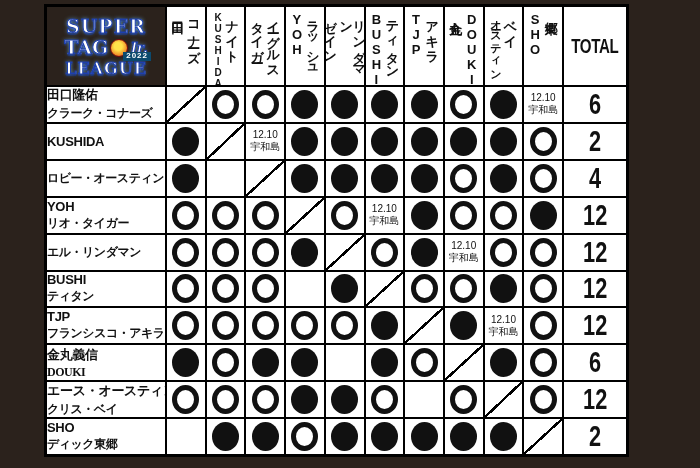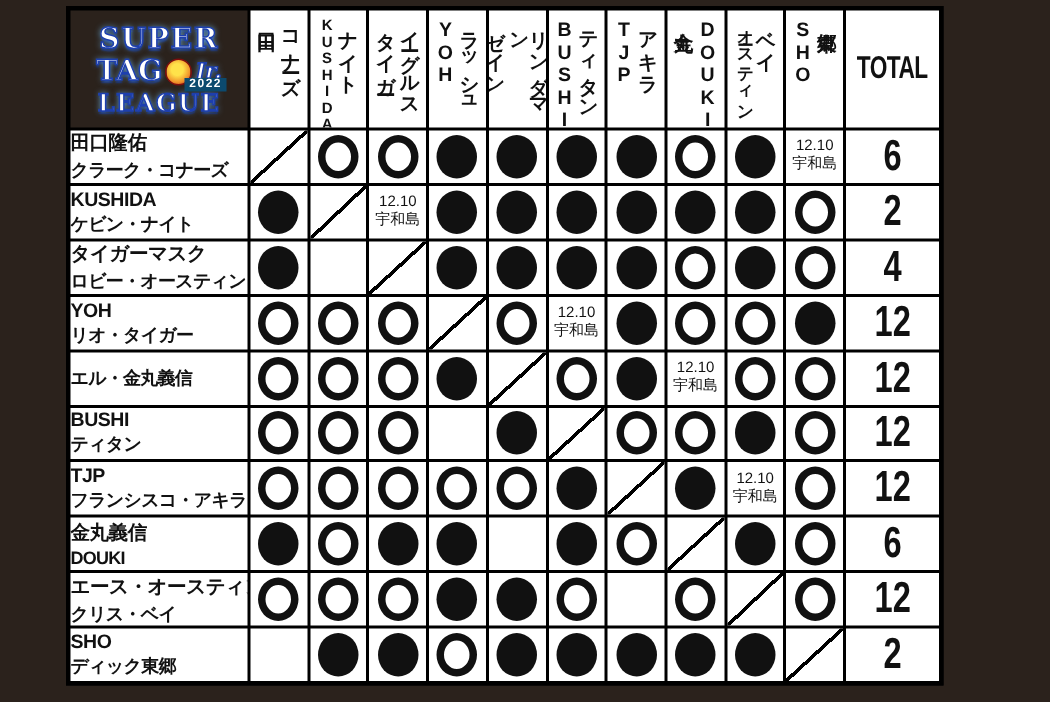--- a/index.html
+++ b/index.html
@@ -33,21 +33,21 @@
        text-shadow:0 0 4px #6fb6e8,0 2px 1px #14266b;}
   
   .head-cell{align-items:flex-start;justify-content:center;gap:3px;padding-top:5px;}
   .vcol{writing-mode:vertical-rl;text-orientation:mixed;font-weight:bold;color:#111;
         line-height:1;letter-spacing:0;}
   .vcol.ascii{text-orientation:upright;}
   
   .name-cell{flex-direction:column;align-items:flex-start;justify-content:center;
              padding-left:0;gap:1px;}
   .n1{font-weight:bold;font-size:13px;color:#111;letter-spacing:-0.3px;white-space:nowrap;}
-  .n2{font-weight:bold;font-size:12px;color:#111;letter-spacing:-0.5px;white-space:nowrap;}
+  .n2{font-weight:bold;font-size:12px;color:#111;letter-spacing:-0.5px;white-space:nowrap;font-family:Liberation Serif, serif;}
   
   .win{width:17px;height:19px;border:5px solid #111;border-radius:50%;background:#fff;}
   .loss{width:27px;height:29px;background:#111;border-radius:50%;}
   .date{flex-direction:column;font-size:10px;line-height:1.2;color:#111;
         text-align:center;font-weight:500;}
   .diag{background-image:linear-gradient(to bottom right,
           transparent calc(50% - 1.2px),#000 calc(50% - 1.2px),
           #000 calc(50% + 1.2px),transparent calc(50% + 1.2px));
         background-color:#fff;}
   
@@ -147,21 +147,20 @@
       </div>
       <div class="cell date">
         <span>12.10</span>
         <span>宇和島</span>
       </div>
       <div class="cell">
         <span class="total-val">6</span>
       </div>
       <div class="cell name-cell">
         <span class="n1">KUSHIDA</span>
-        <span class="n2">ケビン・ナイト</span>
       </div>
       <div class="cell">
         <span class="loss"></span>
       </div>
       <div class="cell diag"></div>
       <div class="cell date">
         <span>12.10</span>
         <span>宇和島</span>
       </div>
       <div class="cell">
@@ -182,21 +181,20 @@
       <div class="cell">
         <span class="loss"></span>
       </div>
       <div class="cell">
         <span class="win"></span>
       </div>
       <div class="cell">
         <span class="total-val">2</span>
       </div>
       <div class="cell name-cell">
-        <span class="n1">タイガーマスク</span>
         <span class="n2">ロビー・オースティン</span>
       </div>
       <div class="cell">
         <span class="loss"></span>
       </div>
       <div class="cell"></div>
       <div class="cell diag"></div>
       <div class="cell">
         <span class="loss"></span>
       </div>
@@ -251,21 +249,21 @@
       <div class="cell">
         <span class="win"></span>
       </div>
       <div class="cell">
         <span class="loss"></span>
       </div>
       <div class="cell">
         <span class="total-val">12</span>
       </div>
       <div class="cell name-cell">
-        <span class="n2">エル・金丸義信</span>
+        <span class="n2">エル・リンダマン</span>
       </div>
       <div class="cell">
         <span class="win"></span>
       </div>
       <div class="cell">
         <span class="win"></span>
       </div>
       <div class="cell">
         <span class="win"></span>
       </div>

